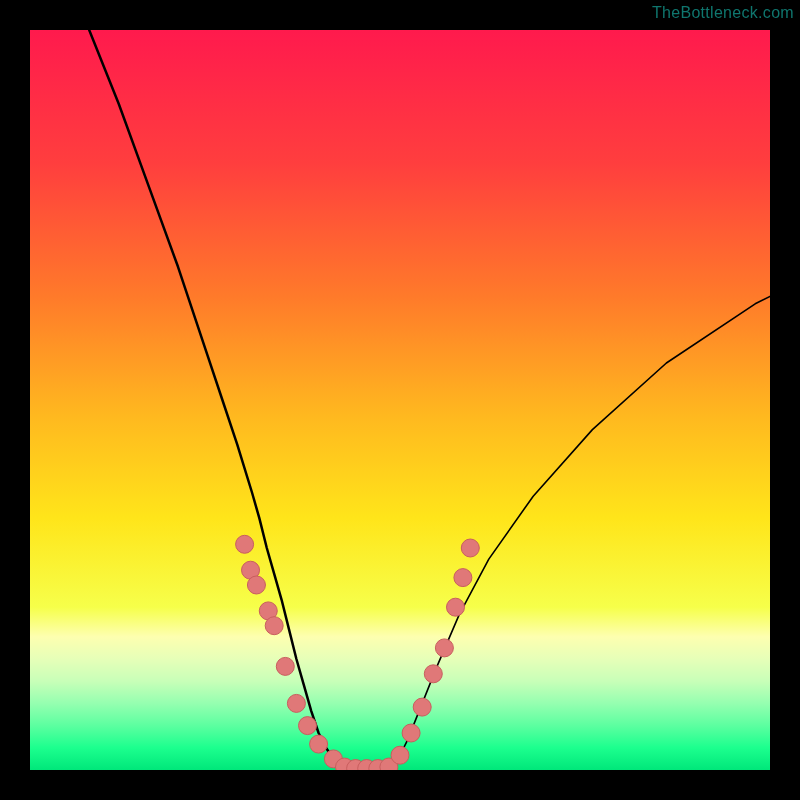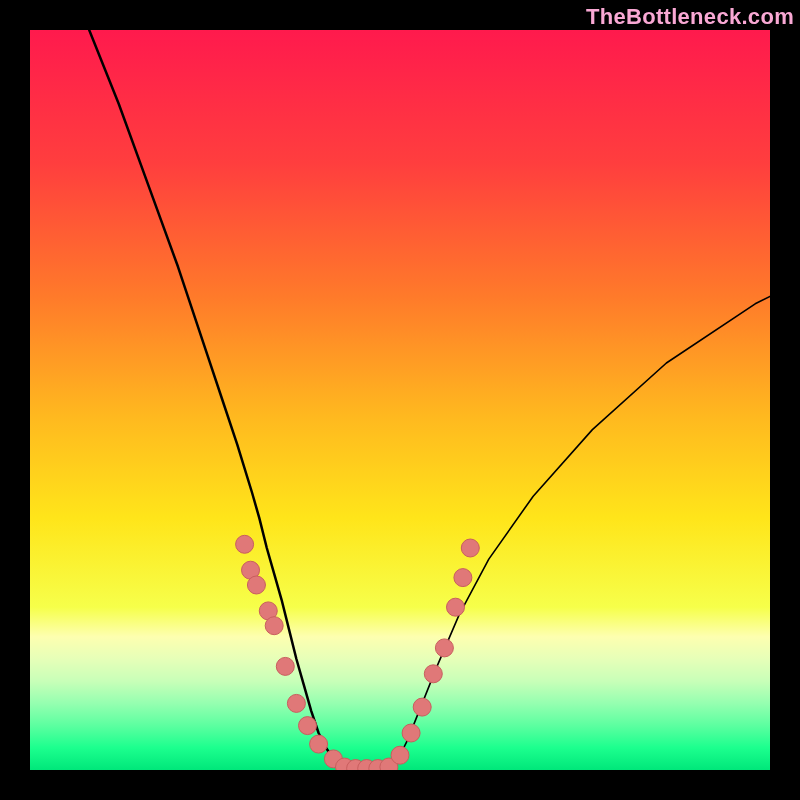--- a/index.html
+++ b/index.html
@@ -14,23 +14,23 @@
   .plot-area {
     position: absolute;
     left: 30px; top: 30px;
     width: 740px; height: 740px;
     overflow: hidden;
   }
   .watermark {
     position: absolute;
     top: 4px;
     right: 6px;
-    color: #f9a8d4;
-    font-size: 22px;
-    font-weight: 700;
+    color: #0f766e;
+    font-size: 16px;
+    font-weight: 400;
     letter-spacing: 0.3px;
     z-index: 10;
   }
   svg { display: block; }
 </style>
 </head>
 <body>
 
 <div class="frame">
   <div class="watermark">TheBottleneck.com</div>

